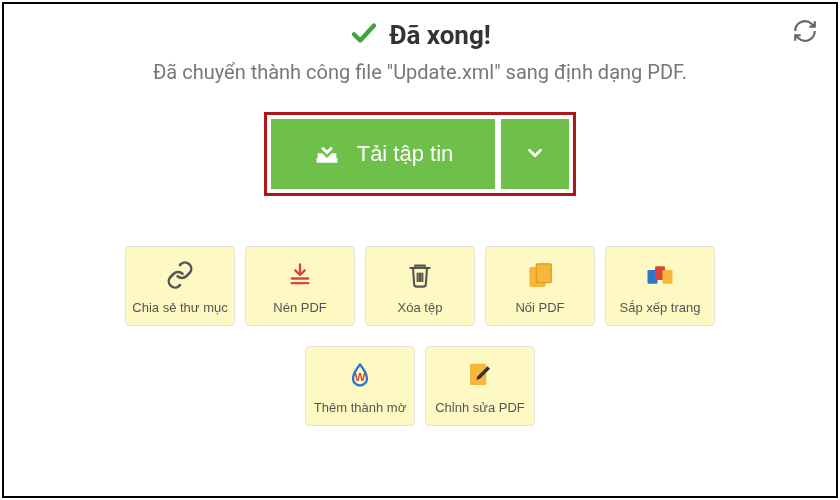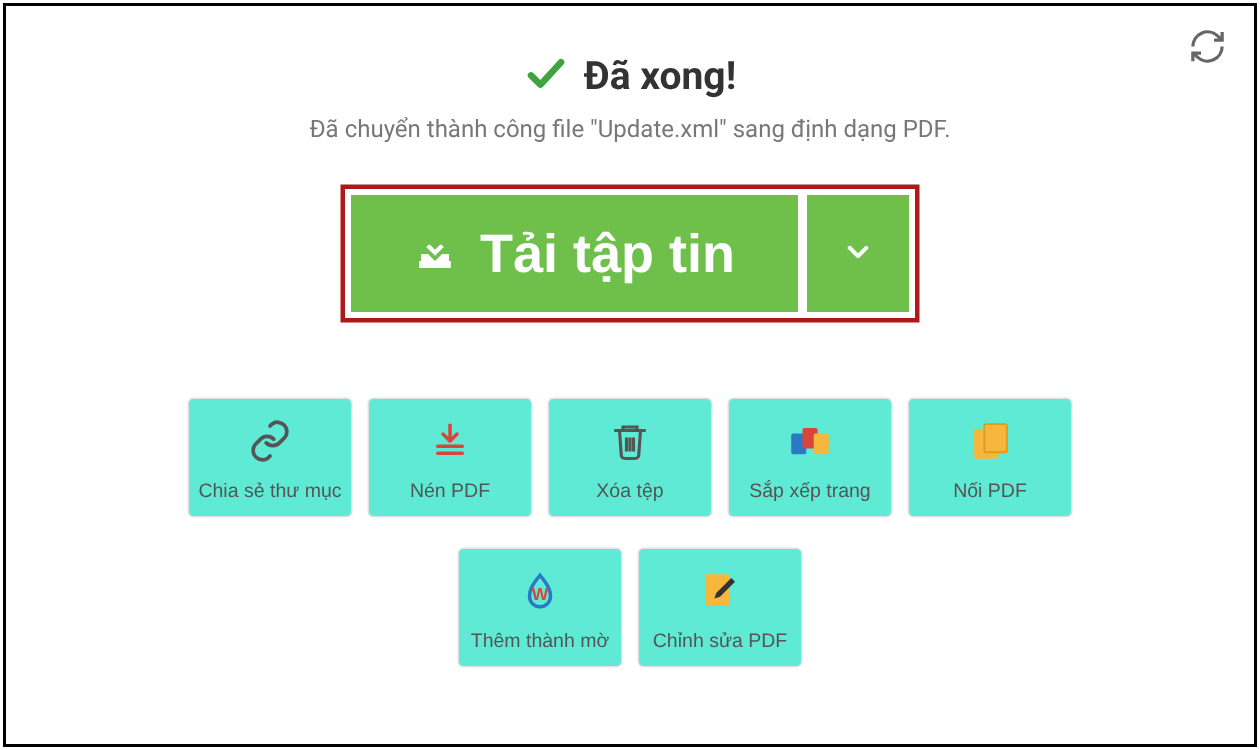--- a/index.html
+++ b/index.html
@@ -10,21 +10,21 @@
     height: 500px;
     position: relative;
     color: #333;
   }
   .frame {
     border: 2px solid #000;
     width: 836px;
     height: 496px;
     margin: 2px;
     position: relative;
-    padding: 30px 40px;
+    padding: 14px 40px;
   }
   .refresh {
     position: absolute;
     top: 14px;
     right: 18px;
     color: #666;
     cursor: pointer;
   }
   .header {
     text-align: center;
@@ -38,40 +38,40 @@
   }
   .check {
     color: #4caf50;
   }
   .done-text {
     font-size: 26px;
     font-weight: 700;
     color: #333;
   }
   .subtitle {
-    font-size: 16px;
+    font-size: 20px;
     color: #777;
     margin-bottom: 28px;
   }
   .download-wrap {
     display: flex;
     justify-content: center;
     margin-bottom: 50px;
   }
   .download-group {
     display: flex;
     border: 3px solid #b01818;
     padding: 4px;
     gap: 6px;
   }
   .download-btn {
     background: #6fbf4b;
     color: #fff;
-    font-size: 36px;
-    font-weight: 700;
+    font-size: 22px;
+    font-weight: 400;
     display: flex;
     align-items: center;
     justify-content: center;
     gap: 16px;
     padding: 18px 42px;
     cursor: pointer;
     border: none;
   }
   .download-dropdown {
     background: #6fbf4b;
@@ -87,21 +87,21 @@
     display: flex;
     flex-wrap: wrap;
     justify-content: center;
     gap: 10px;
     max-width: 720px;
     margin: 0 auto;
   }
   .action-btn {
     border: 1px solid #e2e2e2;
     border-radius: 4px;
-    background: #5eead4;
+    background: #fef9c3;
     width: 110px;
     height: 80px;
     display: flex;
     flex-direction: column;
     align-items: center;
     justify-content: center;
     gap: 8px;
     cursor: pointer;
     font-size: 13px;
     color: #555;
@@ -199,39 +199,39 @@
           <line x1="10" y1="10" x2="10" y2="18"></line>
           <line x1="12" y1="10" x2="12" y2="18"></line>
           <line x1="14" y1="10" x2="14" y2="18"></line>
         </svg>
       </span>
       <span>Xóa tệp</span>
     </button>
 
     <button class="action-btn">
       <span class="ic">
+        <svg width="30" height="30" viewBox="0 0 24 24">
+          <rect x="4" y="6" width="12" height="15" rx="1" fill="#f6b73c" stroke="#f6b73c"></rect>
+          <rect x="9" y="3" width="12" height="15" rx="1" fill="#f6b73c" stroke="#e09b1f"></rect>
+        </svg>
+      </span>
+      <span>Nối PDF</span>
+    </button>
+
+    <button class="action-btn">
+      <span class="ic">
         <svg width="32" height="30" viewBox="0 0 24 24">
           <rect x="2" y="8" width="8" height="11" rx="1" fill="#2b78c5"></rect>
           <rect x="8" y="5" width="8" height="11" rx="1" fill="#d9453a"></rect>
           <rect x="14" y="8" width="8" height="11" rx="1" fill="#f6b73c"></rect>
         </svg>
       </span>
       <span>Sắp xếp trang</span>
     </button>
 
-    <button class="action-btn">
-      <span class="ic">
-        <svg width="30" height="30" viewBox="0 0 24 24">
-          <rect x="4" y="6" width="12" height="15" rx="1" fill="#f6b73c" stroke="#f6b73c"></rect>
-          <rect x="9" y="3" width="12" height="15" rx="1" fill="#f6b73c" stroke="#e09b1f"></rect>
-        </svg>
-      </span>
-      <span>Nối PDF</span>
-    </button>
-
 
     <div class="row-break"></div>
 
     <button class="action-btn">
       <span class="ic">
         <svg width="28" height="30" viewBox="0 0 24 24" fill="none">
           <path d="M12 3c4 5 6 8 6 12a6 6 0 0 1-12 0c0-4 2-7 6-12z" stroke="#2b78c5" stroke-width="2" fill="none"></path>
           <text x="12" y="17" font-size="10" font-weight="bold" fill="#d9453a" text-anchor="middle">W</text>
         </svg>
       </span>

